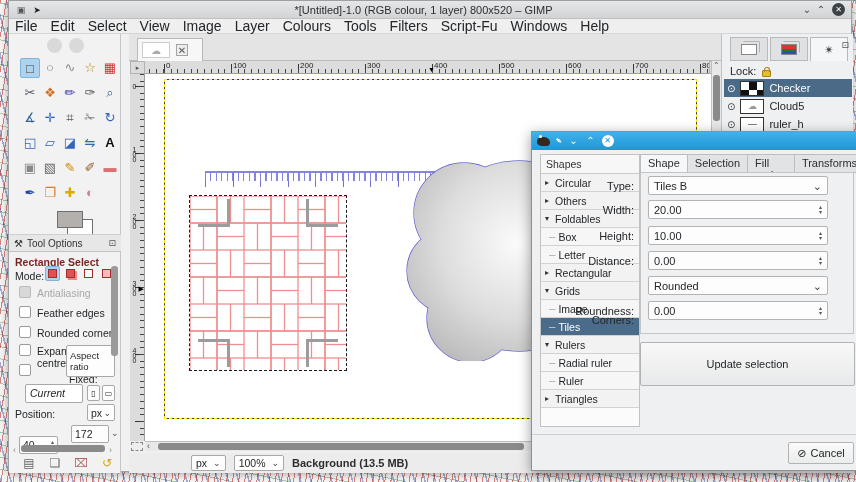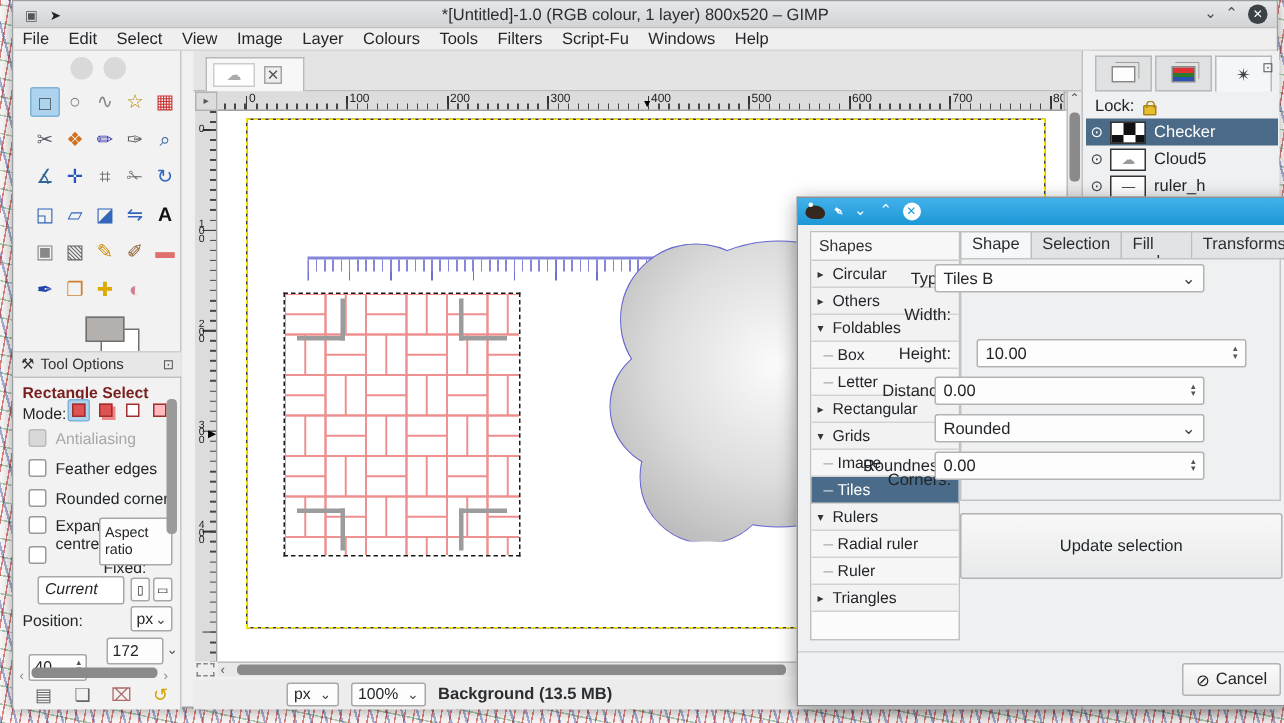--- a/index.html
+++ b/index.html
@@ -14,21 +14,21 @@
   .abs { position:absolute; }
 
   
   #gimp-window { left:8px; top:0; width:844px; height:472px; background:#eff0f1; border:1px solid #9da0a3; box-shadow:0 2px 8px rgba(0,0,0,.35); }
   #titlebar { left:0; top:0; width:100%; height:18px; background:linear-gradient(#e6e7e8,#d2d3d4); border-bottom:1px solid #bfc0c1; display:flex; align-items:center; padding:0 6px; }
   #titlebar .ticon { width:12px; height:12px; margin-right:4px; font-size:9px; line-height:12px; text-align:center; color:#555; }
   #title-text { flex:1; text-align:center; font-size:11px; color:#2b2e31; }
   .win-btn { width:14px; text-align:center; color:#44484c; font-size:10px; line-height:16px; }
   .win-close { width:13px; height:13px; margin-left:4px; border-radius:50%; background:#3c4145; color:#fff; font-size:8px; line-height:13px; text-align:center; }
   #menubar { left:0; top:18px; width:100%; height:15px; background:#efefef; border-bottom:1px solid #d5d5d5; display:flex; align-items:center; padding:0 6px; gap:13px; }
-  #menubar span { font-size:11px; color:#232629; }
+  #menubar span { font-size:14px; color:#232629; }
 
   
   #toolbox { left:0; top:33px; width:112px; height:439px; background:#f2f2f2; border-right:1px solid #c6c6c6; }
   .wilber-eye { position:absolute; width:15px; height:15px; border-radius:50%; background:#d9d9d9; }
   .tool { position:absolute; width:20px; height:20px; text-align:center; line-height:20px; font-size:13px; border-radius:2px; }
   .tool.active { background:#aed3ee; border:1px solid #7fb3d8; }
   .t1{color:#444;} .t2{color:#777;} .t3{color:#888;} .t4{color:#b8860b;} .t5{color:#cc3333;}
   .t6{color:#556;} .t7{color:#d07020;} .t8{color:#33a;} .t9{color:#555;} .t10{color:#336699;}
   .t11{color:#336699;} .t12{color:#2255bb;} .t13{color:#555;} .t14{color:#777;} .t15{color:#3366bb;}
   .t16{color:#3366bb;} .t17{color:#3366bb;} .t18{color:#3366bb;} .t19{color:#3366bb;} .t20{color:#111;font-weight:bold;}
@@ -120,21 +120,21 @@
   .tree-row.child { padding-left:8px; background:#f6f6f7; }
   .tree-row.child .conn { color:#9a9a9a; font-size:9px; }
   .tree-row.selected { background:#4a6b89; color:#fff; }
   .tree-row.selected .conn { color:#dfe7ee; }
   #dlg-tabs { position:absolute; left:108px; top:22px; right:6px; height:19px; display:flex; }
   .dlg-tab { padding:2px 7px 0; font-size:11px; color:#2b2e31; background:#e2e3e4; border:1px solid #bdbdbd; border-left:none; }
   .dlg-tab:first-child { border-left:1px solid #bdbdbd; }
   .dlg-tab.active { background:#f6f7f8; border-bottom:none; }
   #dlg-content { position:absolute; left:108px; top:40px; right:6px; height:162px; border:1px solid #c4c4c4; background:#eff0f1; }
   .fld-label { position:absolute; width:86px; text-align:right; font-size:11px; color:#232629; }
-  .fld-ctl { position:absolute; left:91px; width:180px; height:19px; background:#fdfdfd; border:1px solid #b3b3b3; border-radius:2px; display:flex; align-items:center; padding:0 5px; font-size:11px; }
+  .fld-ctl { position:absolute; left:116px; width:180px; height:19px; background:#fdfdfd; border:1px solid #b3b3b3; border-radius:2px; display:flex; align-items:center; padding:0 5px; font-size:11px; }
   .big-btn { position:absolute; left:108px; width:215px; background:linear-gradient(#f8f8f8,#e8e9ea); border:1px solid #b3b3b3; border-radius:2px; display:flex; align-items:center; justify-content:center; font-size:11px; color:#232629; }
   #dlg-footer { position:absolute; left:0; bottom:0; width:100%; height:36px; border-top:1px solid #cfcfcf; }
   #cancel-btn { position:absolute; right:6px; top:7px; width:66px; height:22px; background:linear-gradient(#fafafa,#ebecec); border:1px solid #b3b3b3; border-radius:2px; display:flex; align-items:center; justify-content:center; gap:4px; font-size:11px; }
 </style>
 </head>
 <body>
 
 <div id="screen">
 
   <div id="gimp-window" class="abs">
@@ -485,22 +485,29 @@
         <span class="dlg-tab">Transforms</span>
       </div>
       <div id="dlg-content"></div>
 
       <div class="fld-label" style="left:16px; top:48px;">Type:</div>
       <div class="fld-ctl" style="top:44px;">
         <span>Tiles B</span>
         <span class="chev" style="font-size:11px;">⌄</span>
       </div>
       <div class="fld-label" style="left:16px; top:72px;">Width:</div>
+      <div class="fld-ctl" style="top:68px;">
+        <span>20.00</span>
+        <span class="spin-arrows">
+            <span>▴</span>
+            <span>▾</span>
+          </span>
+      </div>
       <div class="fld-label" style="left:16px; top:98px;">Height:</div>
-      <div class="fld-ctl" style="top:94px;margin-left:28px;">
+      <div class="fld-ctl" style="top:94px;">
         <span>10.00</span>
         <span class="spin-arrows">
             <span>▴</span>
             <span>▾</span>
           </span>
       </div>
       <div class="fld-label" style="left:16px; top:123px;">Distance:</div>
       <div class="fld-ctl" style="top:119px;">
         <span>0.00</span>
         <span class="spin-arrows">

